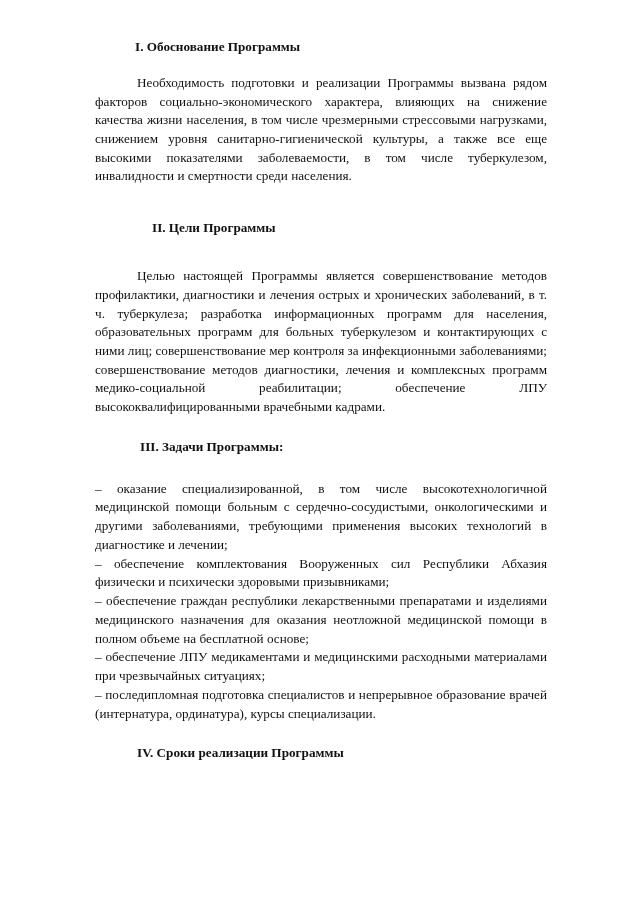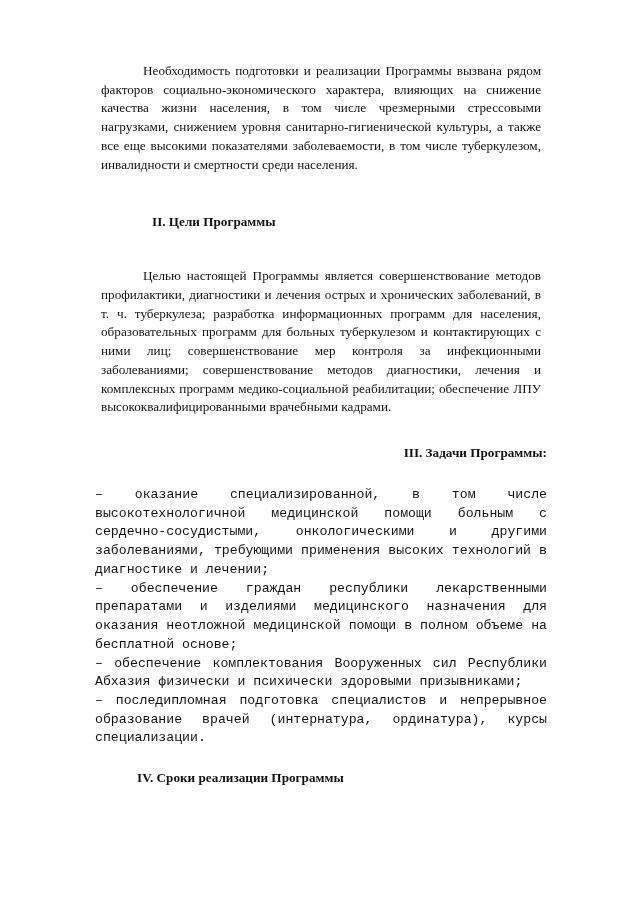--- a/index.html
+++ b/index.html
@@ -36,68 +36,68 @@
     line-height: 1.35;
     margin: 12px;
     text-indent: 45px;
   }
   .heading-iii {
     font-weight: bold;
     font-size: 13.2px;
     line-height: 1.35;
     margin: 0;
     text-indent: 45px;
-    text-align: right;
   }
   .para {
     font-size: 13.2px;
     line-height: 1.42;
-    margin: 6px;
+    margin: 0;
     text-align: justify;
     text-justify: inter-word;
     text-indent: 42px;
   }
   .list {
     font-size: 13.2px;
     line-height: 1.42;
     margin: 0;
     text-align: justify;
-    font-family: Liberation Mono, monospace;
   }
   .list-item {
     margin: 0;
     text-indent: 0;
   }
   .gap-m { height: 18px; }
   .gap-l { height: 21px; }
   .gap-xl { height: 24px; }
 </style>
 </head>
 <body>
 
 <div class="page">
   <div class="content">
 
+    <h2 class="heading">I. Обоснование Программы</h2>
     <div class="gap-m"></div>
     <p class="para">Необходимость подготовки и реализации Программы вызвана рядом факторов социально-экономического характера, влияющих на снижение качества жизни населения, в том числе чрезмерными стрессовыми нагрузками, снижением уровня санитарно-гигиенической культуры, а также все еще высокими показателями заболеваемости, в том числе туберкулезом, инвалидности и смертности среди населения.</p>
 
     <div class="gap-l"></div>
 
     <h2 class="heading-tight">II. Цели Программы</h2>
     <div class="gap-m"></div>
     <p class="para">Целью настоящей Программы является совершенствование методов профилактики, диагностики и лечения острых и хронических заболеваний, в т. ч. туберкулеза; разработка информационных программ для населения, образовательных программ для больных туберкулезом и контактирующих с ними лиц; совершенствование мер контроля за инфекционными заболеваниями; совершенствование методов диагностики, лечения и комплексных программ медико-социальной реабилитации; обеспечение ЛПУ высококвалифицированными врачебными кадрами.</p>
 
     <div class="gap-l"></div>
 
     <h2 class="heading-iii">III. Задачи Программы:</h2>
     <div class="gap-xl"></div>
     <div class="list">
       <p class="list-item para">– оказание специализированной, в том числе высокотехнологичной медицинской помощи больным с сердечно-сосудистыми, онкологическими и другими заболеваниями, требующими применения высоких технологий в диагностике и лечении;</p>
+      <p class="list-item para">– обеспечение комплектования Вооруженных сил Республики Абхазия физически и психически здоровыми призывниками;</p>
       <p class="list-item para">– обеспечение граждан республики лекарственными препаратами и изделиями медицинского назначения для оказания неотложной медицинской помощи в полном объеме на бесплатной основе;</p>
-      <p class="list-item para">– обеспечение комплектования Вооруженных сил Республики Абхазия физически и психически здоровыми призывниками;</p>
+      <p class="list-item para">– обеспечение ЛПУ медикаментами и медицинскими расходными материалами при чрезвычайных ситуациях;</p>
       <p class="list-item para">– последипломная подготовка специалистов и непрерывное образование врачей (интернатура, ординатура), курсы специализации.</p>
     </div>
 
     <div class="gap-l"></div>
 
     <h2 class="heading" style="text-indent:42px">IV. Сроки реализации Программы</h2>
     <div class="gap-m"></div>
 
   </div>
 </div>

